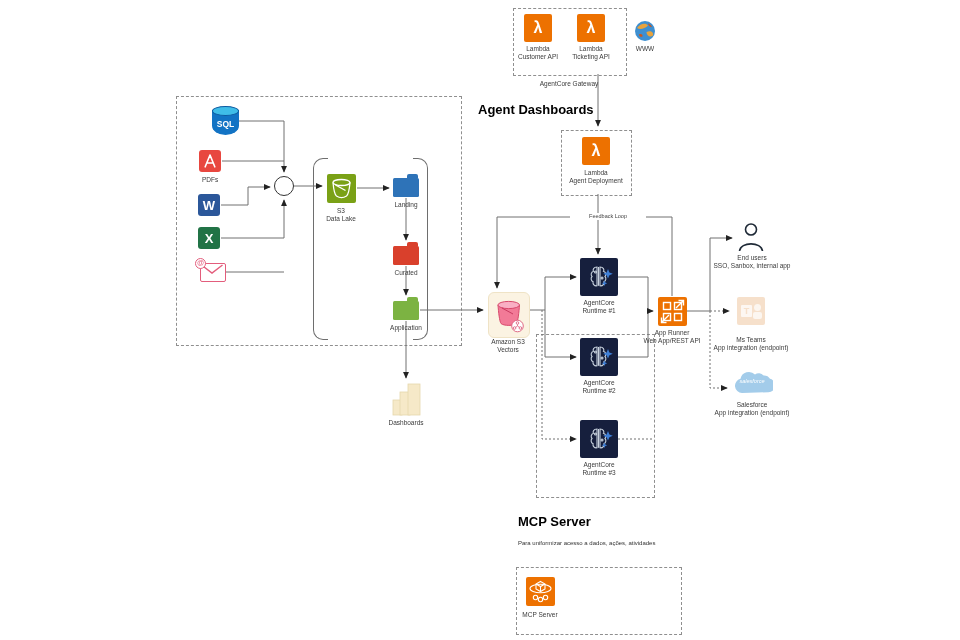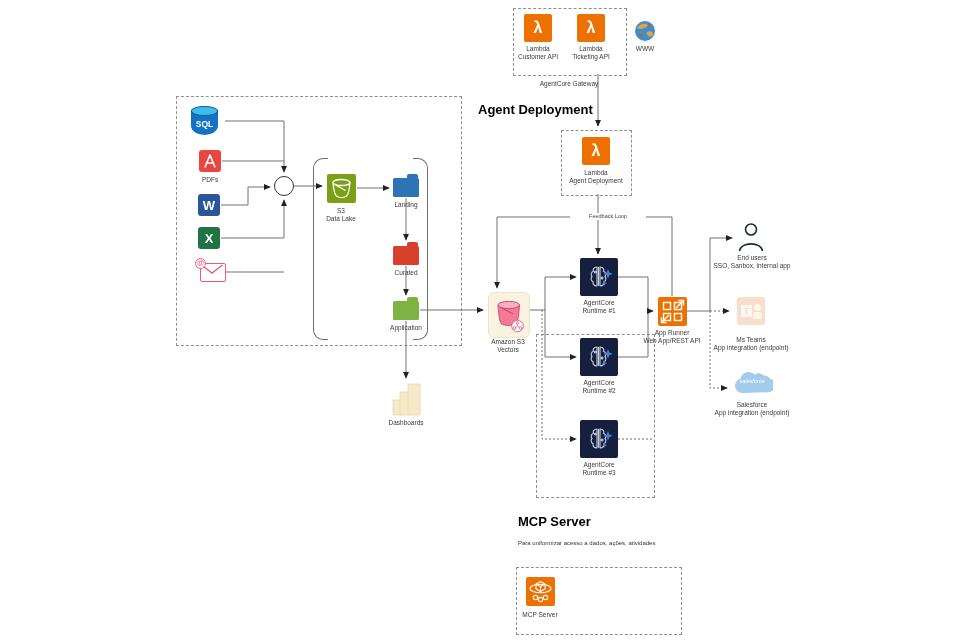--- a/index.html
+++ b/index.html
@@ -103,21 +103,21 @@
       <path d="M618,439 L652,439" stroke-dasharray="2 2"></path>
 
       <path d="M687,311 L710,311"></path>
       <path d="M710,311 L710,238"></path>
       <path d="M710,238 L732,238" marker-end="url(#ah)"></path>
       <path d="M710,311 L729,311" stroke-dasharray="2 2" marker-end="url(#ah)"></path>
       <path d="M710,311 L710,388 L727,388" stroke-dasharray="2 2" marker-end="url(#ah)"></path>
     </g>
   </svg>
 
-  <div class="h1" style="left:478px;top:102px;">Agent Deployment</div>
+  <div class="h1" style="left:478px;top:102px;">Agent Dashboards</div>
   <div class="h1" style="left:518px;top:514px;">MCP Server</div>
   <div class="sub" style="left:518px;top:540px;">Para uniformizar acesso a dados, ações, atividades</div>
   <div class="lbl online-lbl" style="left:570px;top:213px;width:72px;z-index:3;">Feedback Loop</div>
 
   <div class="node sq lam" style="left:524px;top:14px;width:28px;height:28px;">
       <span>λ</span>
     </div>
   <div class="lbl" style="left:508px;top:45px;width:60px;">Lambda
 Customer API</div>
   <div class="node sq lam" style="left:577px;top:14px;width:28px;height:28px;">
@@ -137,21 +137,21 @@
     </svg>
   </div>
   <div class="lbl" style="left:625px;top:45px;width:40px;">WWW</div>
 
   <div class="node sq lam" style="left:582px;top:137px;width:28px;height:28px;">
       <span>λ</span>
     </div>
   <div class="lbl" style="left:564px;top:169px;width:64px;">Lambda
 Agent Deployment</div>
 
-  <div class="node sqlcyl" style="left:191px;top:106px;">
+  <div class="node sqlcyl" style="left:212px;top:106px;">
     <div class="body"></div>
       <div class="top"></div>
     <div class="txt">SQL</div>
   </div>
   <div class="node pdficon" style="left:199px;top:150px;">
     <svg width="22" height="22" viewBox="0 0 22 22">
       <path d="M11,5 L6.2,16.8 M11,5 L15.8,16.8 M7.8,13 L14.2,13" stroke="#fff" stroke-width="1.6" fill="none" stroke-linecap="round"></path>
     </svg>
   </div>
   <div class="lbl" style="left:185px;top:176px;width:50px;">PDFs</div>

